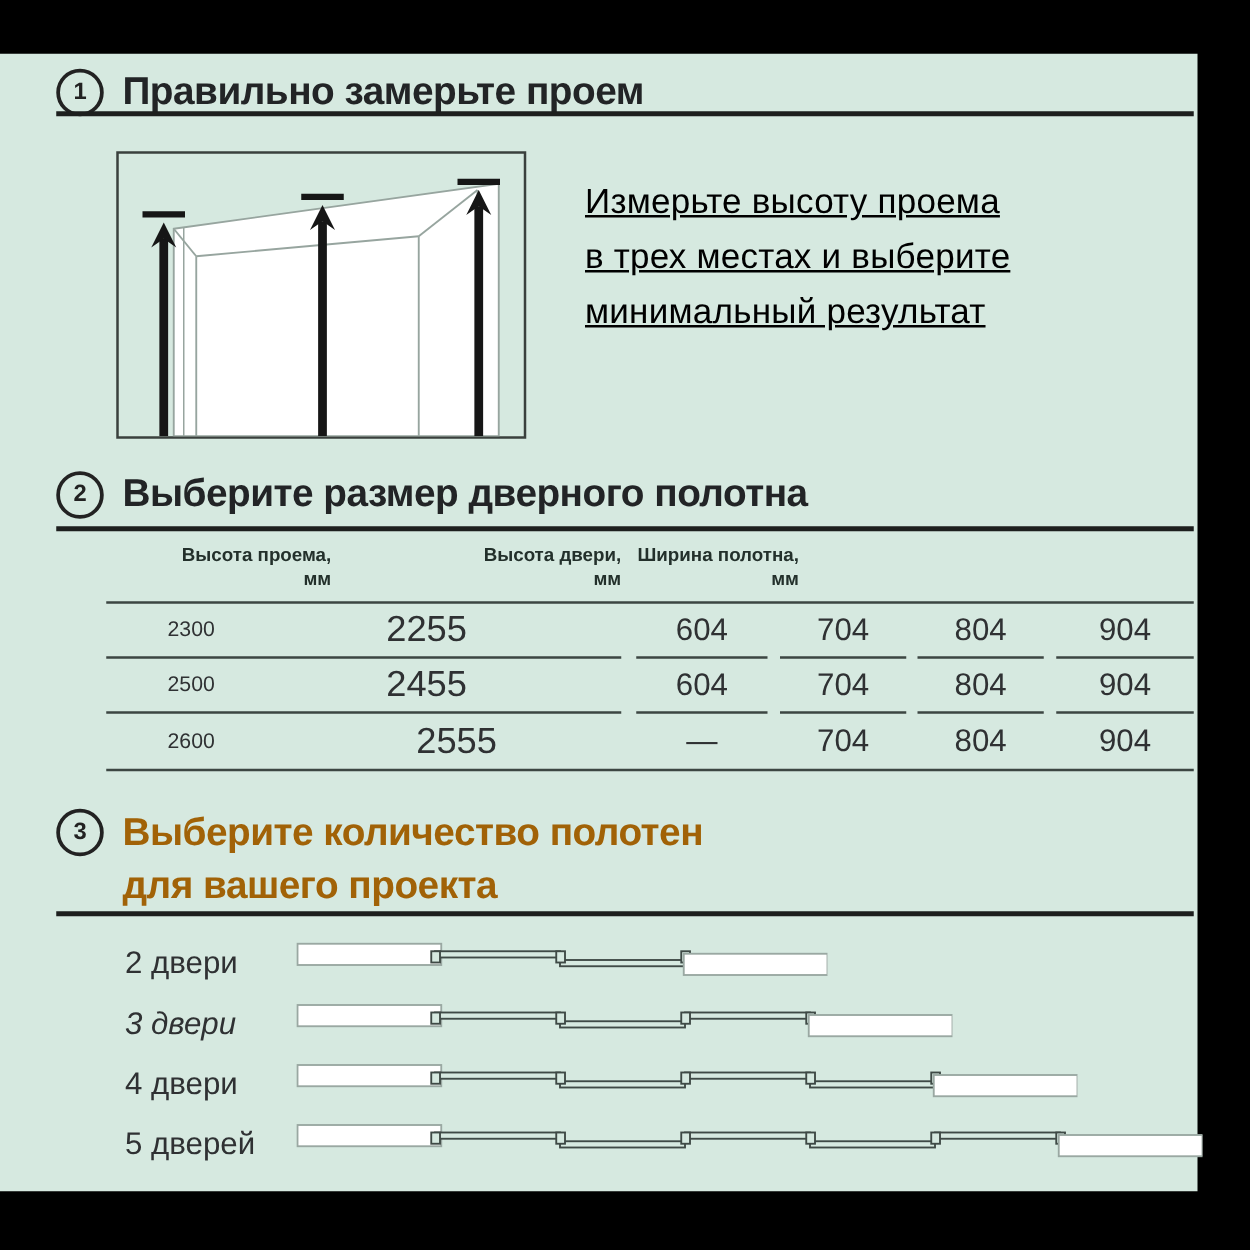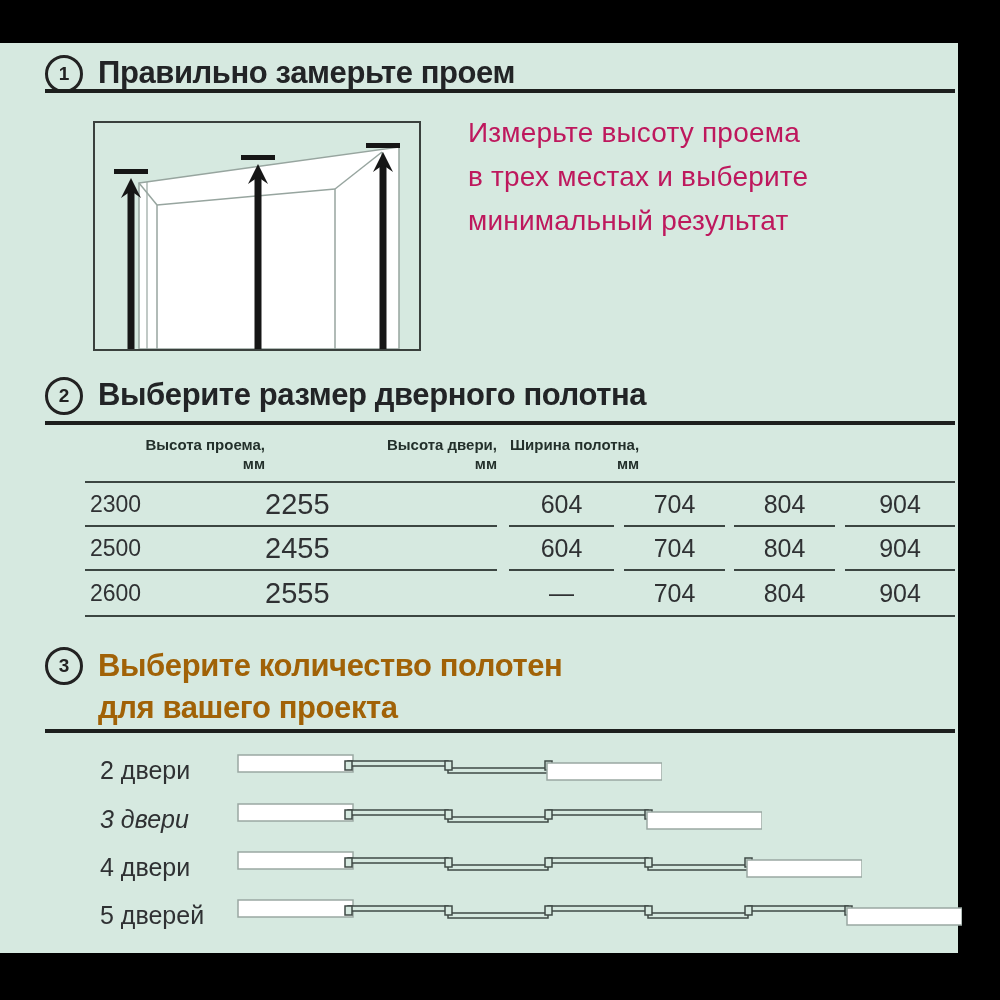--- a/index.html
+++ b/index.html
@@ -12,36 +12,36 @@
   .numcircle{width:32px;height:32px;border:3px solid #222;border-radius:50%;
              display:flex;align-items:center;justify-content:center;
              font-size:19px;font-weight:bold;color:#222;flex:0 0 auto;margin-top:2px;}
   .sec-title{margin-left:15px;font-size:31px;font-weight:bold;color:#222426;
              letter-spacing:-0.4px;line-height:40px;}
   .rule{position:absolute;left:45px;width:910px;height:4px;background:#1d1f1e;}
 
   
   .diagram-box{position:absolute;left:93px;top:78px;width:328px;height:230px;
                border:2px solid #3a403d;box-sizing:border-box;}
-  .step1-text{position:absolute;left:468px;top:68px;font-size:28px;color:#be185d;
-              line-height:44px;letter-spacing:0.2px;}
+  .step1-text{position:absolute;left:468px;top:96px;font-size:28px;color:#000000;
+              line-height:44px;letter-spacing:0.2px;text-decoration:underline;}
 
   
   .table{position:absolute;left:85px;top:392px;width:870px;color:#2f3133;}
   .thead{display:flex;align-items:flex-start;height:46px;}
   .th{font-size:15px;font-weight:bold;line-height:19px;color:#23302b;text-align:right;}
   .th1{width:180px;padding-left:5px;box-sizing:border-box;}
   .th2{width:232px;}
   .th3{padding-left:13px;}
   .head-line{height:2px;background:#3c4642;width:100%;}
   .trow{display:flex;height:44px;align-items:center;}
   .leftgroup{display:flex;width:412px;height:100%;align-items:center;
              border-bottom:2px solid #3c4642;box-sizing:border-box;}
-  .trow.last .leftgroup{border-bottom:none;}
-  .c1{width:180px;padding-left:5px;box-sizing:border-box;font-size:23px;}
+  .trow.last .leftgroup{border-bottom:none;gap:24px;}
+  .c1{width:180px;padding-left:5px;box-sizing:border-box;font-size:17px;margin-left:44px;}
   .c2{font-size:29px;}
   .wcell{height:100%;display:flex;align-items:center;justify-content:center;
          font-size:25px;border-bottom:2px solid #3c4642;box-sizing:border-box;}
   .trow.last .wcell{border-bottom:none;}
   .w1{width:105px;margin-left:12px;}
   .w2{width:101px;margin-left:10px;}
   .w3{width:101px;margin-left:9px;}
   .w4{width:110px;margin-left:10px;}
   .bottom-line{height:2px;background:#3c4642;width:100%;}
 

